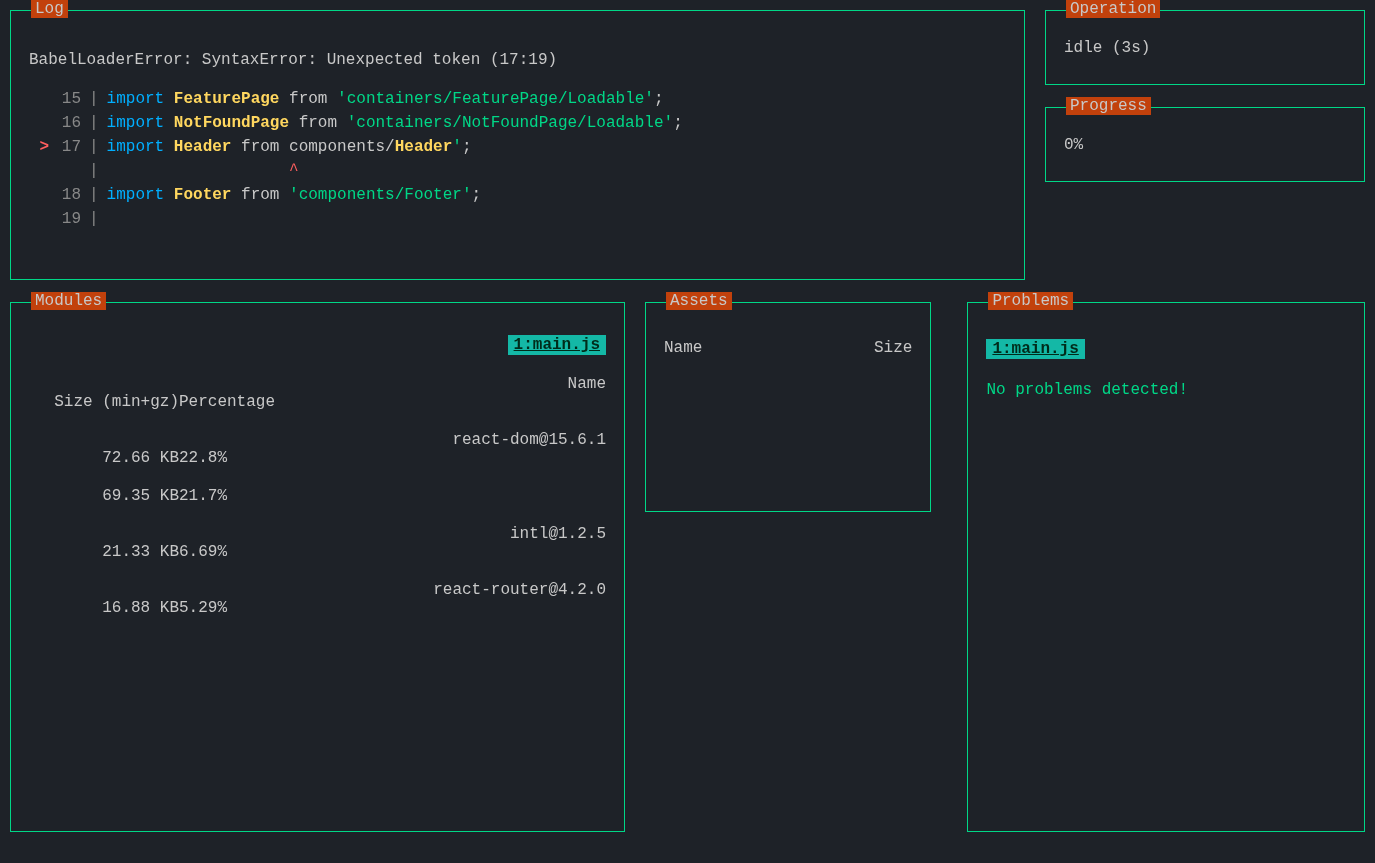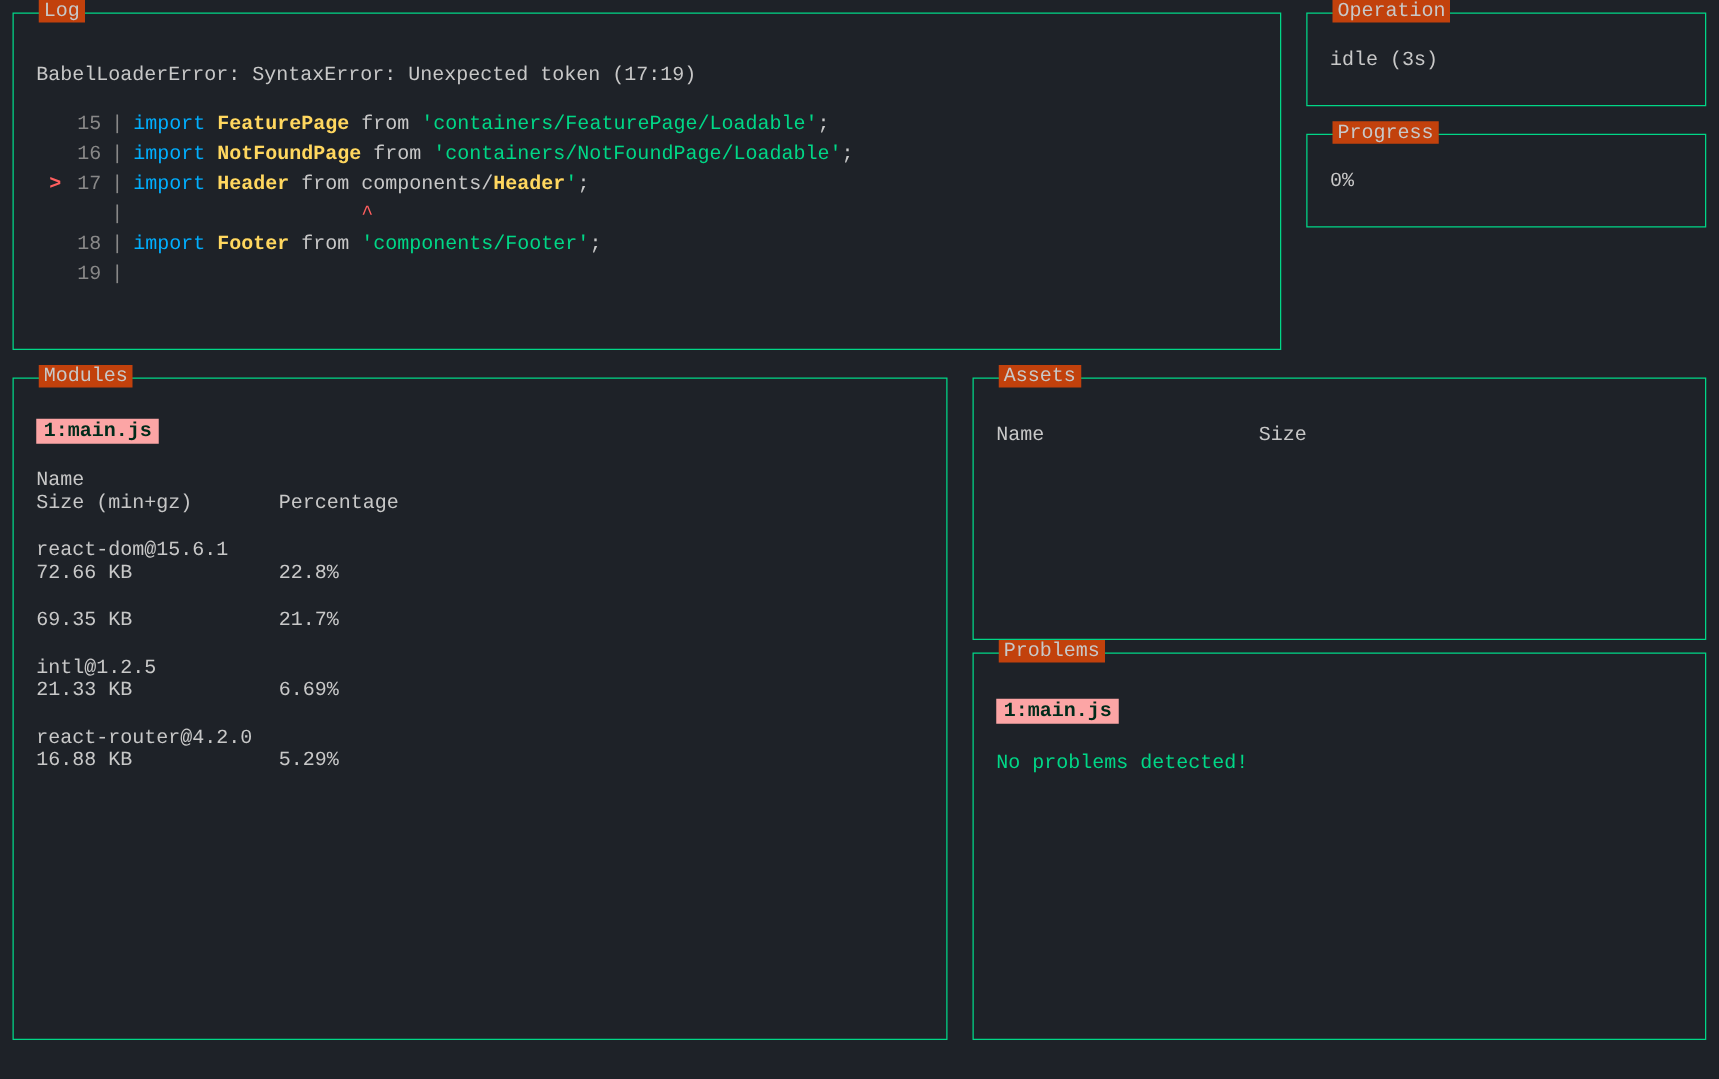--- a/index.html
+++ b/index.html
@@ -40,49 +40,50 @@
 .status-panel { height: 75px; }
 .status-failed { color: #ff5f5f; font-weight: bold; padding-top: 6px; }
 .op-panel { height: 75px; }
 .op-text { padding-top: 6px; }
 .progress-panel { height: 75px; }
 .progress-text { padding-top: 6px; }
 .row2 {
   display: flex;
   gap: 20px;
 }
-.modules-panel { width: 748px; height: 530px; }
+.modules-panel { width: 615px; height: 530px; text-align: right; }
 .right2 {
   flex: 1;
   display: flex;
-  flex-direction: column;
-  gap: 10px;
+  flex-direction: row;
+  gap: 36px;
 }
 .assets-panel { height: 210px; }
 .problems-panel { flex: 1; }
 .badge {
-  background: #fca5a5;
+  background: #14b8a6;
   color: #002b1a;
   padding: 1px 6px;
   display: inline-block;
   font-weight: bold;
+  text-decoration: underline;
 }
 .error-header { margin: 18px 0 18px 0; }
 .code-line { display: flex; align-items: flex-end; line-height: 1.5; }
 .gutter-marker { width: 20px; color: #ff5f5f; font-weight: bold; text-align: right; }
 .gutter-num { width: 40px; color: #888; text-align: right; padding-right: 8px; }
 .gutter-pipe { color: #888; padding-right: 8px; }
 .kw-import { color: #00afff; }
 .identifier { color: #ffd75f; font-weight: bold; }
 .str { color: #00d787; }
 .caret-line { color: #ff5f5f; }
 .modules-content { padding-top: 10px; }
 .mod-headers { margin-top: 20px; margin-bottom: 20px; }
 .mod-row { margin-bottom: 20px; }
-.mod-cols { display: flex; gap: 44px; }
+.mod-cols { display: flex; }
 .mod-size { width: 150px; }
 .assets-content { padding-top: 14px; }
 .assets-header { display: flex; margin-bottom: 24px; }
 .assets-name { width: 210px; }
 .assets-row { display: flex; }
 .problems-content { padding-top: 14px; }
 .problems-msg { color: #00d787; margin-top: 22px; }
 </style>
 </head>
 <body>

